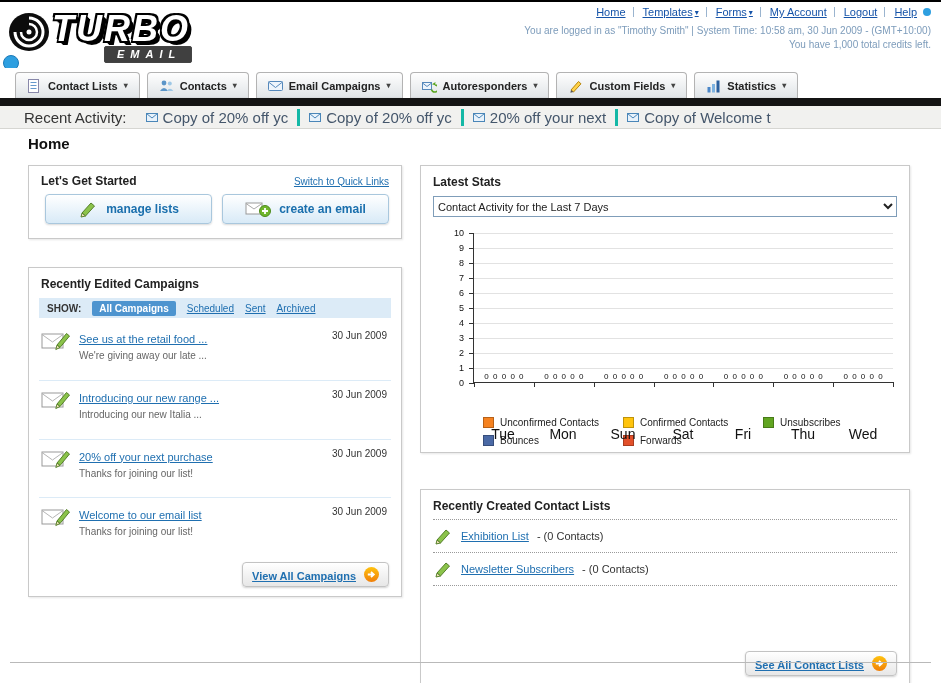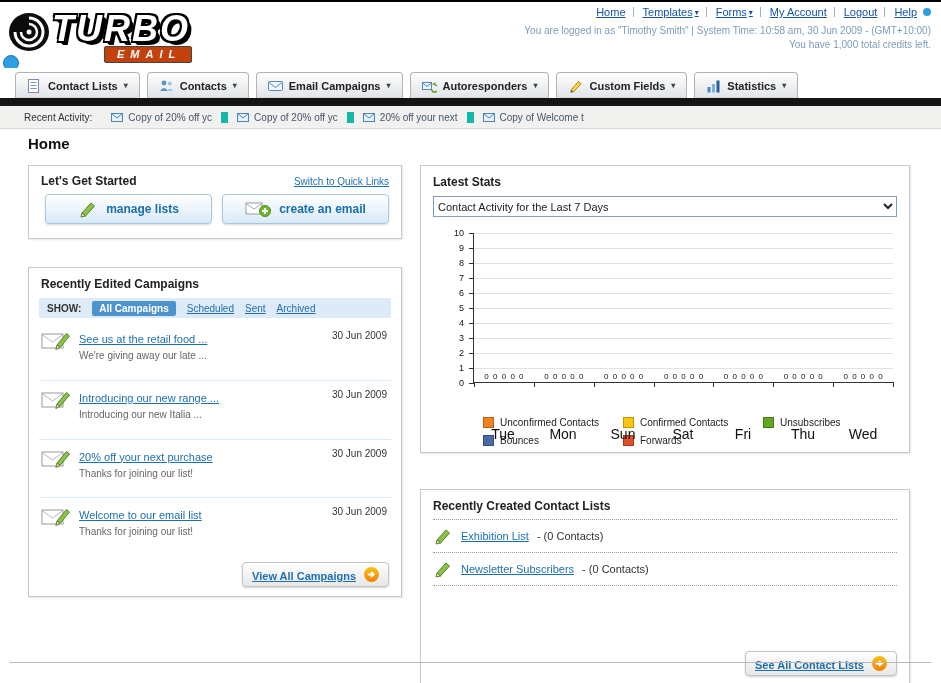--- a/index.html
+++ b/index.html
@@ -6,42 +6,42 @@
   body { background:#fff; font-family:"Liberation Sans", sans-serif; }
   .page { position:relative; width:941px; height:683px; background:#fff; overflow:hidden; border-top:2px solid #000; }
   .edge-left { position:absolute; left:0; top:0; width:2px; height:102px; background:#000; }
 
   
   .header { position:absolute; top:0; left:0; right:0; height:66px; background:#fff; }
   .logo { position:absolute; left:8px; top:4px; width:260px; height:56px; }
   .logo-swirl { position:absolute; left:0; top:4px; }
   .logo-text { position:absolute; left:44px; top:2px; font-style:italic; font-weight:bold; font-size:36px; letter-spacing:2px; color:#fff;
     text-shadow:-2px -2px 0 #000, 2px -2px 0 #000, -2px 2px 0 #000, 2px 2px 0 #000, 3px 3px 0 #000, 4px 4px 0 #000; }
-  .logo-email { position:absolute; left:96px; top:40px; background:#c2410c; color:#fff; font-style:italic; font-weight:bold; font-size:11px; letter-spacing:6px; padding:1px 10px 2px 12px; border-radius:2px; border:1px solid #444; }
+  .logo-email { position:absolute; left:96px; top:40px; background:#404040; color:#fff; font-style:italic; font-weight:bold; font-size:11px; letter-spacing:6px; padding:1px 10px 2px 12px; border-radius:2px; border:1px solid #444; }
   .balloon { position:absolute; left:1px; top:52px; }
 
   .header-right { position:absolute; right:10px; top:4px; text-align:right; }
   .top-links { font-size:11px; display:flex; align-items:center; justify-content:flex-end; gap:0; }
   .top-links a { color:#1553a8; text-decoration:underline; font-size:11px; display:inline-flex; align-items:center; gap:2px; cursor:pointer; }
   .top-links a + a::before { content:""; display:inline-block; width:1px; height:10px; background:#9ab4cf; margin:0 7px; }
   .dd { font-size:8px; color:#1553a8; text-decoration:none; }
   .dot { display:inline-block; width:8px; height:8px; border-radius:50%; background:#2e9fe0; margin-left:6px; }
   .login-info { margin-top:7px; font-size:10px; color:#7d9cbb; }
   .credits-info { margin-top:3px; font-size:10px; color:#7d9cbb; }
 
   
   .navbar { position:absolute; top:66px; left:0; right:0; height:30px; display:flex; align-items:flex-end; padding-left:15px; gap:7px; background:#fff; }
   .nav-tab { display:inline-flex; align-items:center; gap:6px; height:26px; padding:0 11px; border:1px solid #b3b3b3; border-bottom:none; border-radius:4px 4px 0 0; background:linear-gradient(#fefefe,#e0e4e7); font-size:11px; font-weight:bold; color:#222; cursor:pointer; box-shadow:0 -1px 1px rgba(0,0,0,0.04) inset; }
   .nav-tab .dd { color:#444; }
   .blackbar { position:absolute; top:96px; left:0; right:0; height:8px; background:#141414; }
 
   
-  .recentbar { position:absolute; top:104px; left:0; right:0; height:23px; background:#f1f1ef; border-bottom:1px solid #d6d6d2; display:flex; align-items:center; padding-left:24px; font-size:10px; color:#444; }
+  .recentbar { position:absolute; top:104px; left:0; right:0; height:23px; background:#f1f1ef; border-bottom:1px solid #d6d6d2; display:flex; align-items:center; padding-left:24px; font-size:15px; color:#444; }
   .ra-label { color:#333; margin-right:10px; }
-  .ra-item { display:inline-flex; align-items:center; gap:5px; padding:0 9px; border-right:7px solid #14b8a6; cursor:pointer; }
+  .ra-item { display:inline-flex; align-items:center; gap:5px; padding:0 9px; border-right:3px solid #14b8a6; cursor:pointer; }
   .ra-item span { color:#44566b; }
 
   
   .content { position:absolute; top:127px; left:0; right:0; bottom:0; background:#fff; }
   .home-title { position:absolute; left:28px; top:6px; font-size:15px; font-weight:bold; color:#111; }
   .panel { position:absolute; background:#fff; border:1px solid #c9c9c9; box-shadow:1px 1px 2px rgba(0,0,0,0.10); }
   .bottom-line { position:absolute; left:10px; right:10px; top:533px; border-top:1px solid #b9b9b9; }
 
   
   .p-getstarted { left:28px; top:36px; width:374px; height:74px; }

